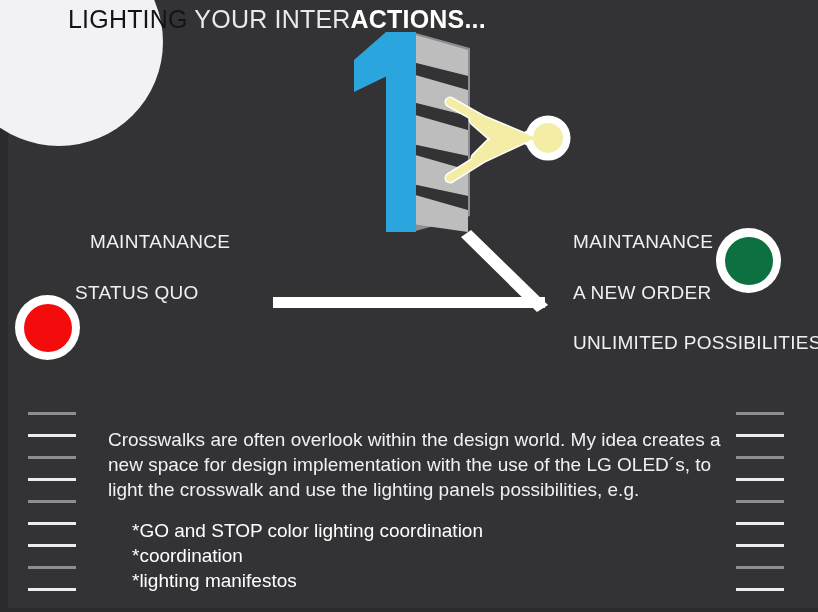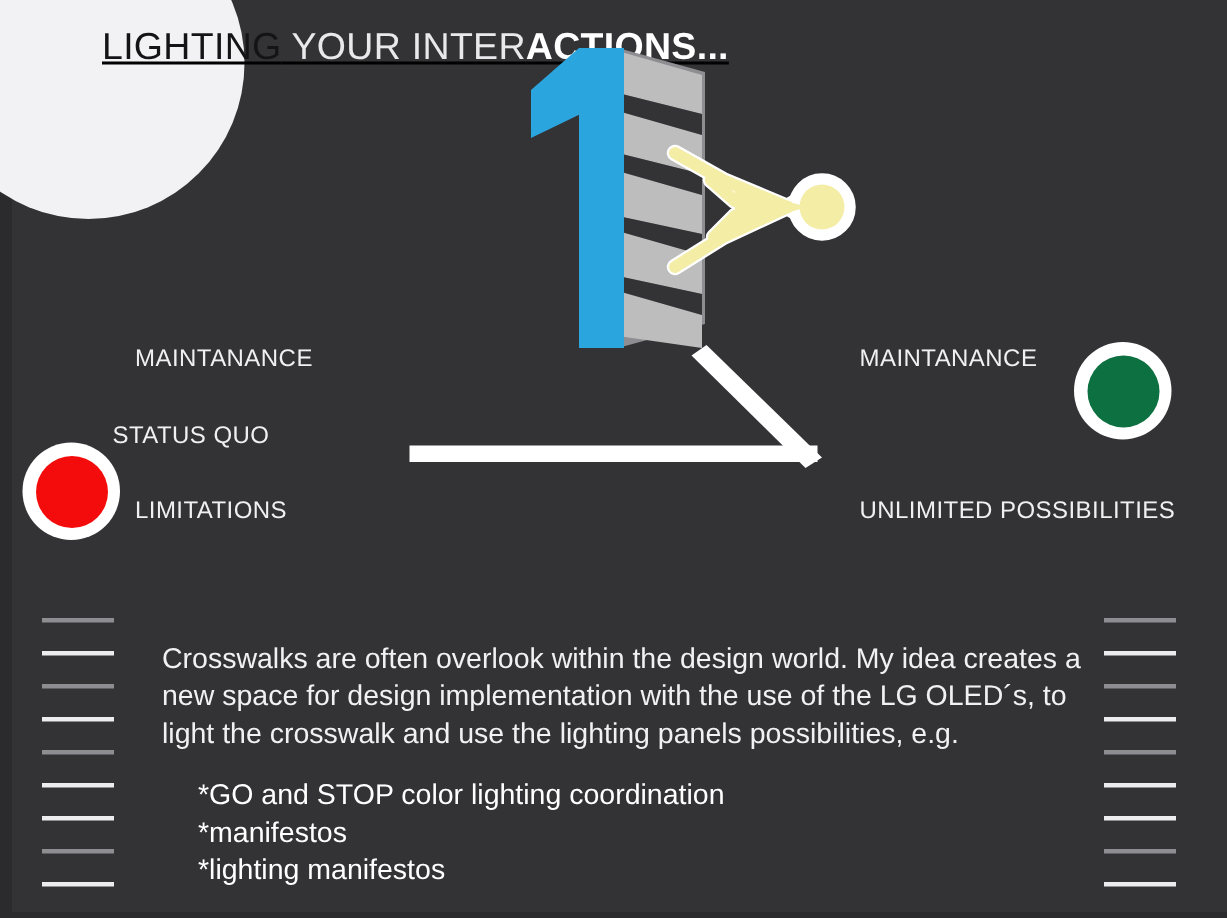--- a/index.html
+++ b/index.html
@@ -25,40 +25,39 @@
   
   .head-circle{
     position:absolute;
     left:-45px;top:-62px;
     width:208px;height:208px;
     border-radius:50%;
     background:#f2f2f4;
   }
   .title{
     position:absolute;
-    left:68px;top:16px;
+    left:68px;top:4px;
     font-size:25px;
     letter-spacing:.2px;
     white-space:nowrap;
     line-height:30px;
-    text-decoration:underline;
   }
   .t-dark{color:#141416;font-weight:400;}
   .t-light{color:#e9e9ec;font-weight:400;}
   .t-bold{color:#ffffff;font-weight:700;}
 
   
   .graphic{position:absolute;left:330px;top:20px;width:250px;height:230px;}
   .graphic svg{display:block;}
 
   
   .label{
     position:absolute;
     color:#f0f0f2;
-    font-size:16px;
+    font-size:19px;
     letter-spacing:.3px;
     white-space:nowrap;
   }
   .lb-maint {left:90px; top:231px;}
   .lb-status{left:75px; top:282px;}
   .lb-limit {left:90px; top:332px;}
   .lb-dur   {left:573px;top:231px;}
   .lb-order {left:573px;top:282px;}
   .lb-unlim {left:573px;top:332px;}
 
@@ -167,23 +166,23 @@
           <path d="M95 48 L60 44 L44 30"></path>
           <path d="M95 48 L60 54 L46 68"></path>
           <polygon points="60,34 108,48 60,62" fill="#f4eda6" stroke="none"></polygon>
         </g>
       </g>
     </svg>
   </div>
 
   <div class="label lb-maint">MAINTANANCE</div>
   <div class="label lb-status">STATUS QUO</div>
-  <div class="label lb-limit">LIMITATIONS</div>
 
   <div class="label lb-dur">MAINTANANCE</div>
+  <div class="label lb-order">A NEW ORDER</div>
   <div class="label lb-unlim">UNLIMITED POSSIBILITIES</div>
 
   <div class="dot dot-red">
     <i></i>
   </div>
   <div class="dot dot-green">
     <i></i>
   </div>
 
   <div class="arrow">
@@ -192,21 +191,21 @@
         <rect x="8" y="72" width="272" height="11"></rect>
         <polygon points="196,12 206,5 283,80 272,87"></polygon>
       </g>
     </svg>
   </div>
 
   <div class="body-copy">
     <p>Crosswalks are often overlook within the design world. My idea creates a new space for design implementation with the use of the LG OLED´s, to light the crosswalk and use the lighting panels possibilities, e.g.</p>
     <ul class="bullets">
       <li>*GO and STOP color lighting coordination</li>
-      <li>*manifestos</li>
+      <li>*coordination</li>
       <li>*lighting manifestos</li>
     </ul>
   </div>
 
   <div class="dashes dash-left">
     <span></span>
     <span class="bright"></span>
     <span></span>
     <span class="bright"></span>
     <span></span>

